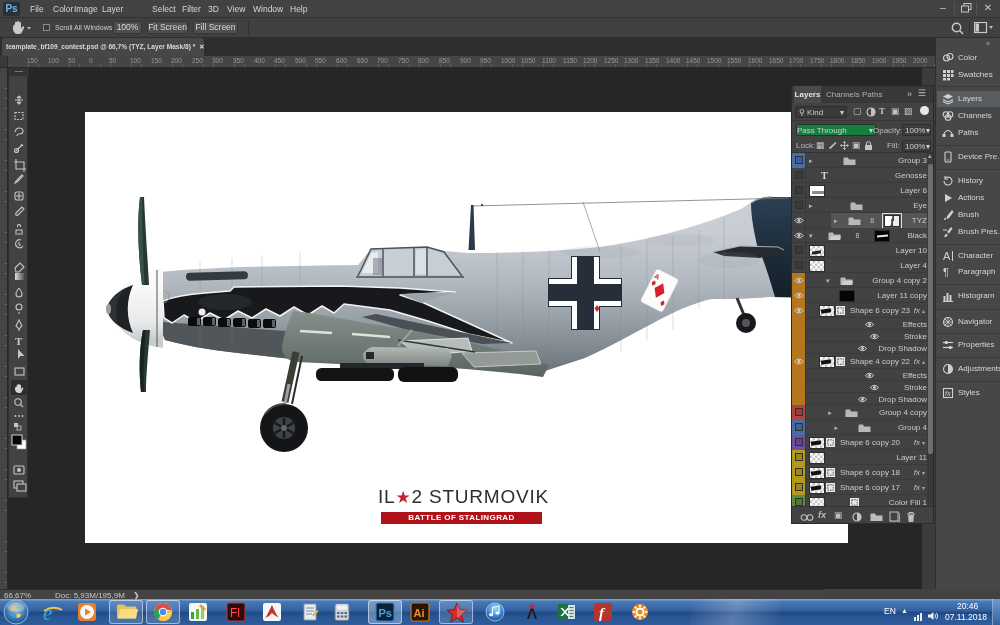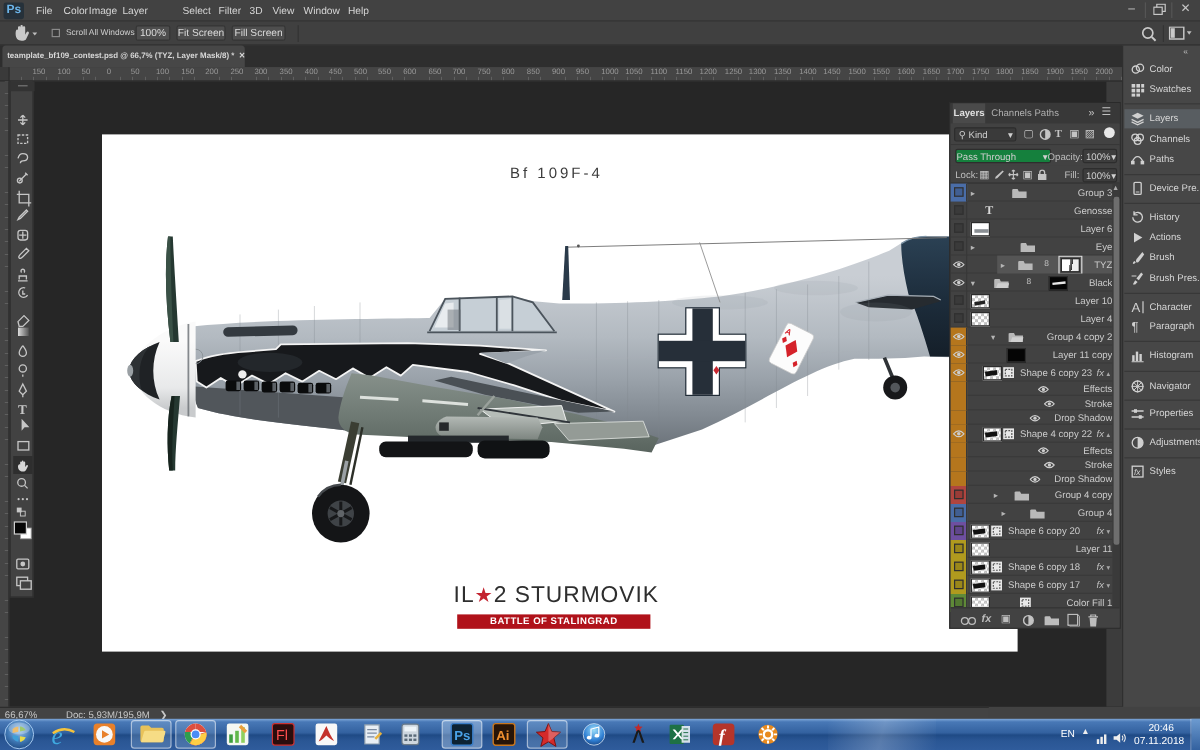--- a/index.html
+++ b/index.html
@@ -166,21 +166,20 @@
   <span class="rlab" style="left:864px;">1900</span>
   <span class="rlab" style="left:884px;">1950</span>
   <span class="rlab" style="left:905px;">2000</span>
   </div>
   <div id="corner" class="abs"></div>
   <div id="vruler" class="abs"></div>
 
   <div id="canvas" class="abs">
     <div id="vscroll" class="abs"></div>
     <div id="artboard" class="abs">
-      <div id="title109" class="abs">Bf 109F-4</div>
       <svg class="abs" style="left:0;top:0;" width="763" height="431" viewBox="85 112 763 431">
         <defs>
           <linearGradient id="fus" x1="0" y1="230" x2="0" y2="375" gradientUnits="userSpaceOnUse">
             <stop offset="0" stop-color="#c9ced4"></stop>
             <stop offset="0.35" stop-color="#b3bac1"></stop>
             <stop offset="0.6" stop-color="#99a1a9"></stop>
             <stop offset="0.8" stop-color="#828a92"></stop>
             <stop offset="1" stop-color="#6a7178"></stop>
           </linearGradient>
           <linearGradient id="fin" x1="0" y1="197" x2="0" y2="300" gradientUnits="userSpaceOnUse">

